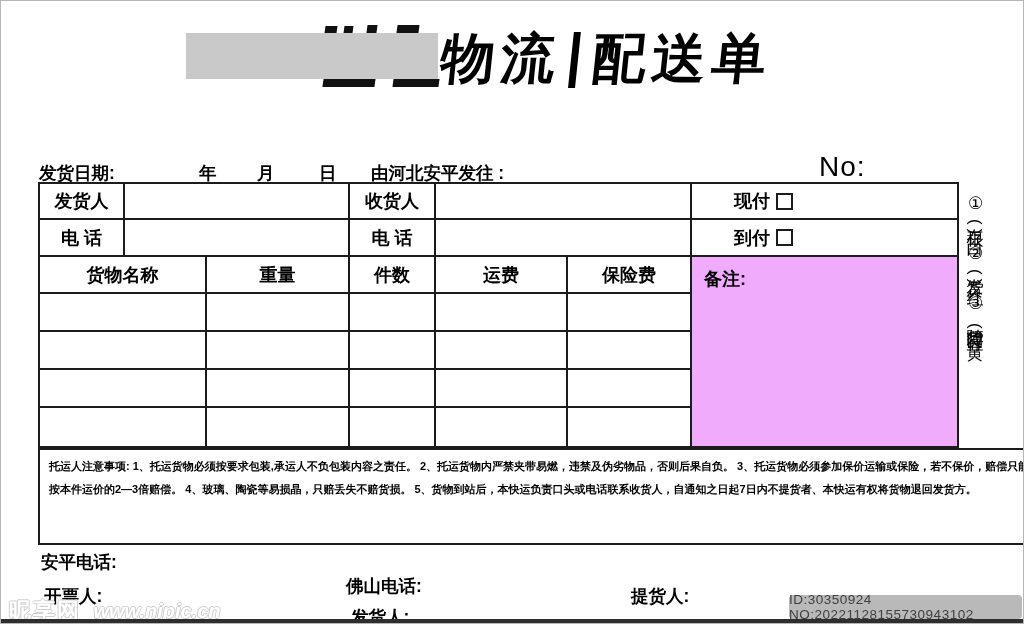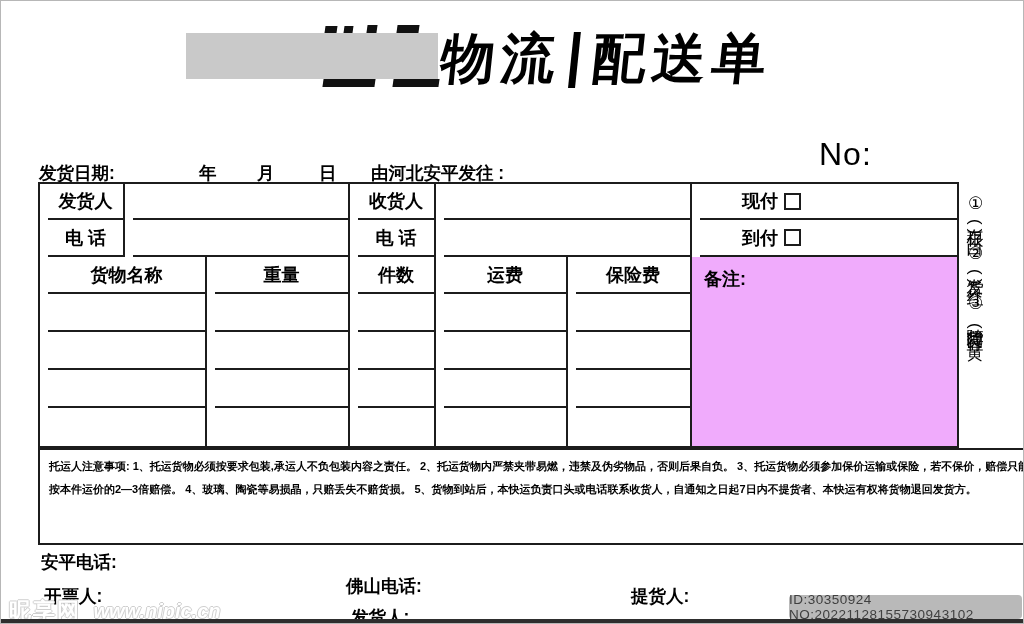--- a/index.html
+++ b/index.html
@@ -43,36 +43,36 @@
 
   
   .date-row { position: absolute; left: 0; top: 160px; width: 100%; height: 26px; }
   .date-row span { position: absolute; font-size: 17.5px; font-weight: bold; }
   .lbl-shipdate { left: 38px; }
   .lbl-year  { left: 198px; }
   .lbl-month { left: 256px; }
   .lbl-day   { left: 318px; }
   .lbl-origin{ left: 370px; }
   .no-label {
-    position: absolute; left: 818px; top: 135px;
-    font-size: 32px; font-weight: normal; letter-spacing: 1px;
+    position: absolute; left: 818px; top: 150px;
+    font-size: 28px; font-weight: normal; letter-spacing: 1px;
   }
 
   
   .form-grid {
     position: absolute; left: 37px; top: 181px; width: 921px; height: 266px;
     display: grid;
     grid-template-columns: 85px 82px 143px 86px 132px 124px 1fr;
     grid-template-rows: 36px 37px 37px 38px 38px 38px 1fr;
     border: 2px solid #1c1c1c; background: #fff;
   }
   .cell {
     border-right: 2px solid #1c1c1c; border-bottom: 2px solid #1c1c1c;
     display: flex; align-items: center; justify-content: center;
-    font-size: 18px; font-weight: bold; background: #fff; margin-left: 8px;
+    font-size: 18px; font-weight: bold; background: #fff;
   }
   .cell.no-r { border-right: none; }
   .cell.no-b { border-bottom: none; }
   .cell.span2 { grid-column: span 2; }
   .cell.left { justify-content: flex-start; padding-left: 42px; }
   .remark-cell {
     grid-column: 7; grid-row: 3 / 8;
     border-right: none; border-bottom: none;
     display: block; padding: 10px 0 0 12px;
     font-size: 18px; font-weight: bold; background: #f0abfc;

